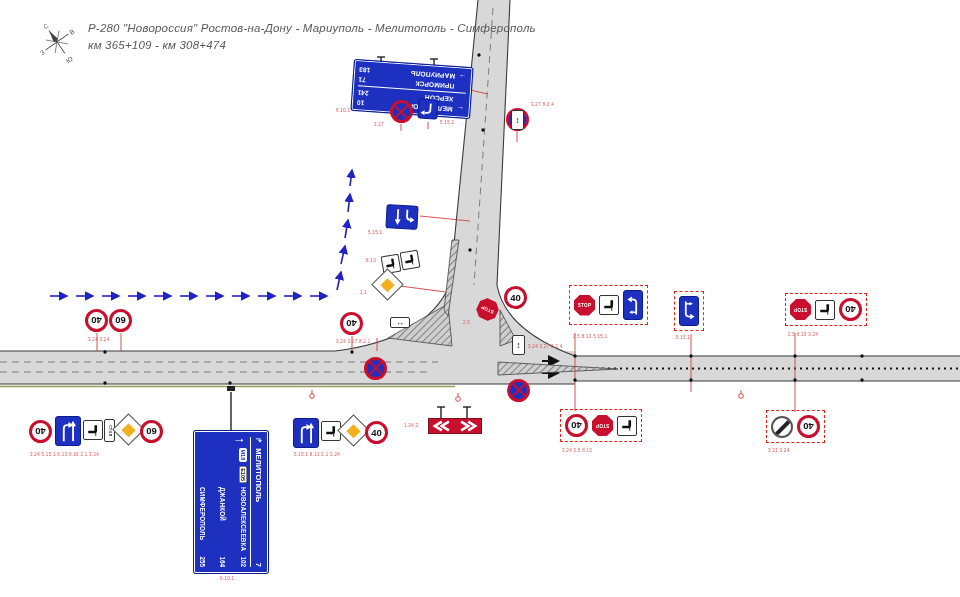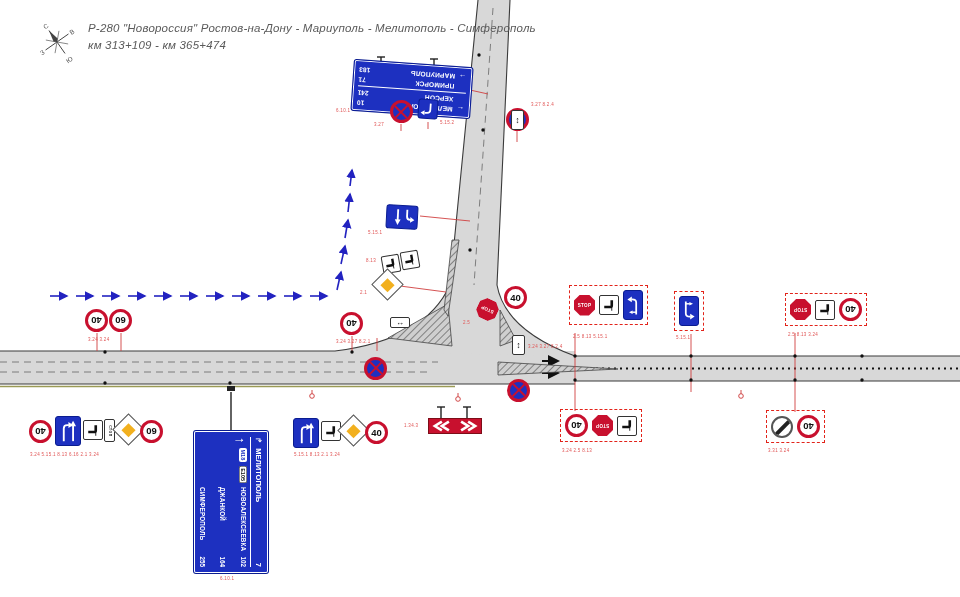--- a/index.html
+++ b/index.html
@@ -192,21 +192,21 @@
     <polygon points="0,-14 2.5,-2.5 0,0 -2.5,-2.5" fill="#444"></polygon>
     <text x="0" y="-17" font-size="6.5" fill="#555" text-anchor="middle">С</text>
     <text x="18" y="2.5" font-size="6.5" fill="#555" text-anchor="middle">В</text>
     <text x="0" y="24" font-size="6.5" fill="#555" text-anchor="middle">Ю</text>
     <text x="-18" y="2.5" font-size="6.5" fill="#555" text-anchor="middle">З</text>
   </g>
 </svg>
 
 <div class="abs title">
   <div>Р-280 "Новороссия" Ростов-на-Дону - Мариуполь - Мелитополь - Симферополь</div>
-  <div>км 313+109 - км 365+474</div>
+  <div>км 365+109 - км 308+474</div>
 </div>
 
 <div class="abs bn" style="left:353px;top:64px;transform:rotate(184deg)">
   <div class="row">
     <span class="ar">←</span>
     <span class="nm">МЕЛИТОПОЛЬ</span>
     <span>10</span>
   </div>
   <div class="row">
     <span class="ar"></span>

